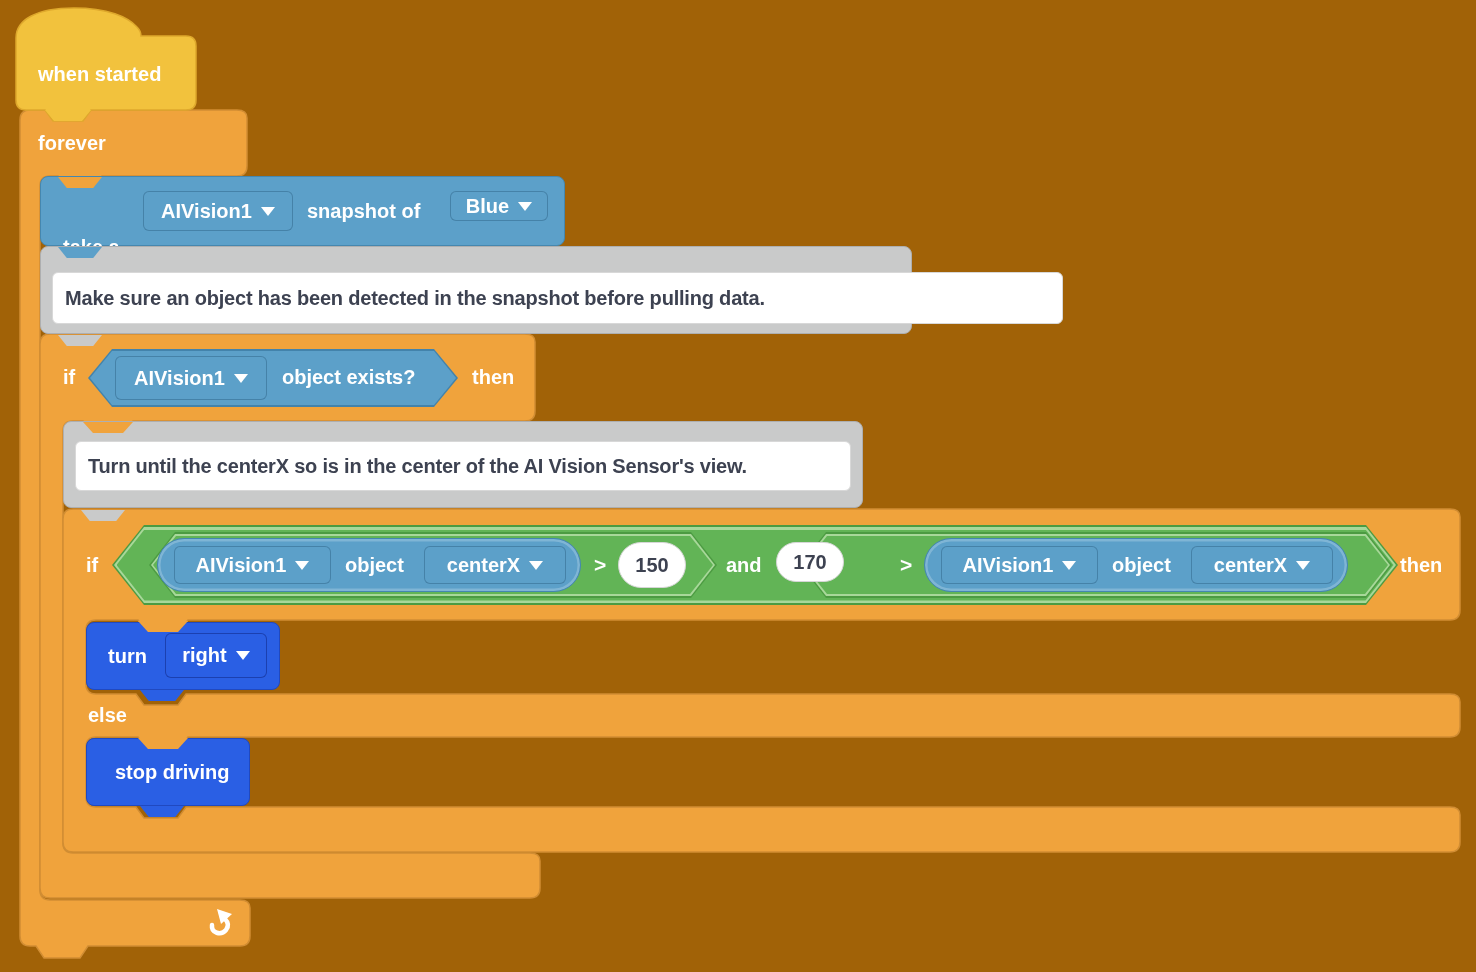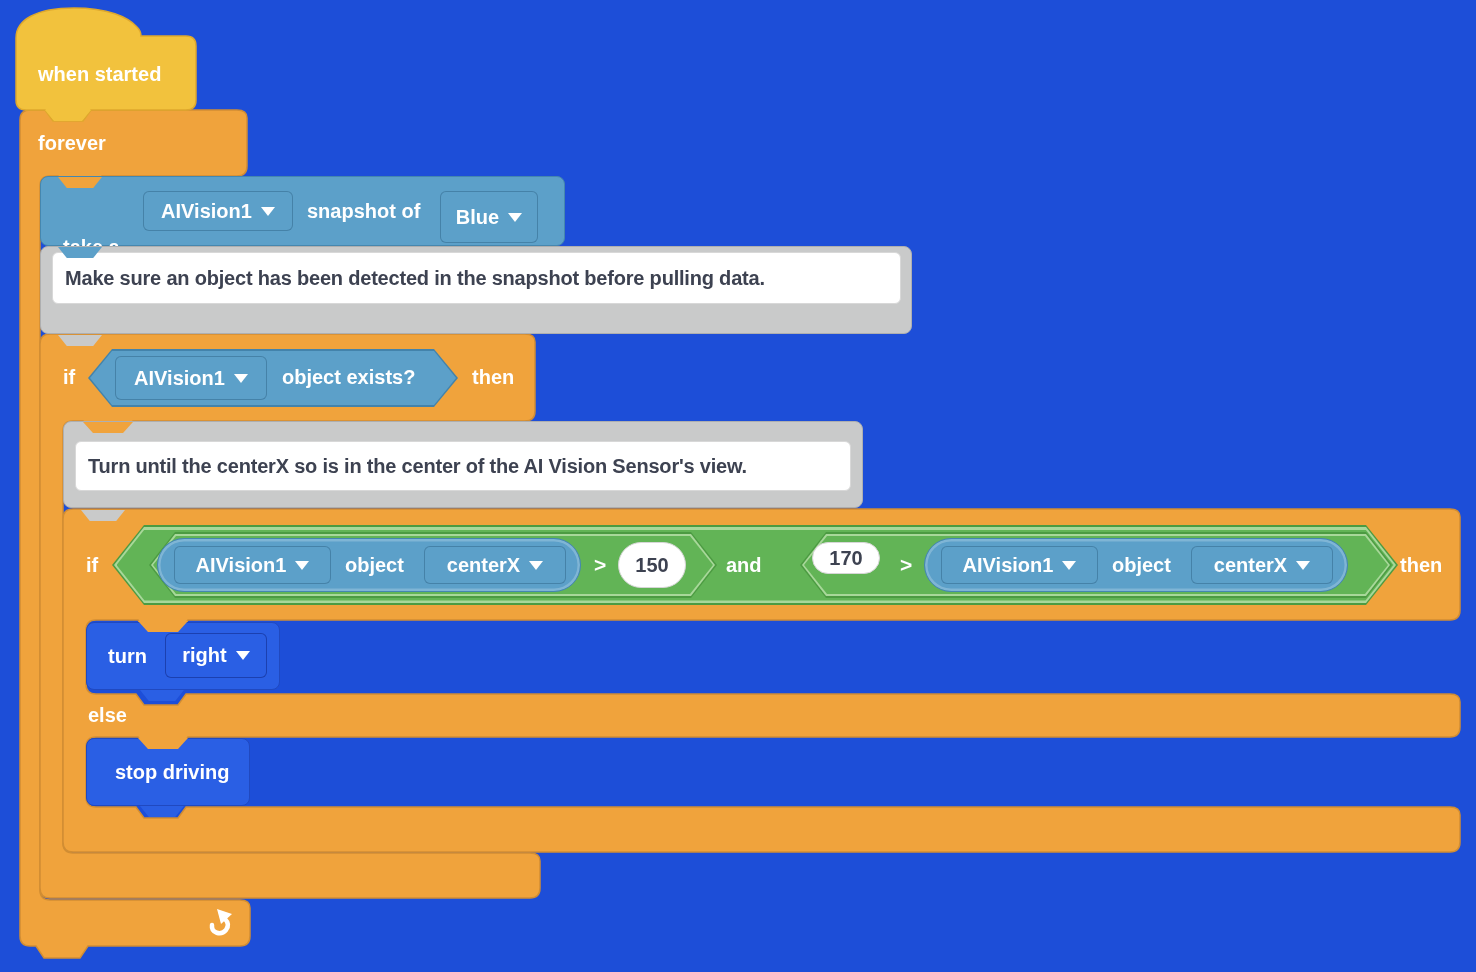--- a/index.html
+++ b/index.html
@@ -1,16 +1,16 @@
 <!DOCTYPE html>
 <html><head>
 <meta charset="utf-8">
 <style>
   html,body{margin:0;padding:0;background:#fff;}
-  #canvas{position:relative;width:1476px;height:972px;background:#1d4ed8;overflow:hidden;
+  #canvas{position:relative;width:1476px;height:972px;background:#a16207;overflow:hidden;
           font-family:"Liberation Sans",sans-serif;font-weight:700;}
   .abs{position:absolute;}
   svg.bgshapes{position:absolute;left:0;top:0;}
   .blk-label{position:absolute;color:#fff;font-size:20px;font-weight:700;
              display:flex;align-items:center;white-space:nowrap;height:32px;}
   
   .stackblk{position:absolute;border-radius:8px;box-sizing:border-box;}
   .blue-blk{background:#5ca0c9;border:1.5px solid #4587af;}
   .royal-blk{background:#2a5fe4;border:1.5px solid #2049c0;}
   .gray-blk{background:#c9caca;border:1.5px solid #aeafb0;}
@@ -74,27 +74,27 @@
   <div class="blk-label" style="left:38px;top:58px;">when started</div>
   <div class="blk-label" style="left:38px;top:127px;">forever</div>
 
   <div class="stackblk blue-blk" style="left:40px;top:176px;width:525px;height:70px;"></div>
   <div class="blk-label" style="left:63px;top:195px;margin-top:36px;">take a</div>
   <div class="dd dd-blue" style="left:143px;top:191px;width:150px;height:40px;">
     <span>AIVision1</span>
     <span class="dd-caret"></span>
   </div>
   <div class="blk-label" style="left:307px;top:195px;">snapshot of</div>
-  <div class="dd dd-blue" style="left:440px;top:191px;width:98px;height:52px;text-align:center;">
+  <div class="dd dd-blue" style="left:450px;top:191px;width:98px;height:30px;text-align:center;">
     <span>Blue</span>
     <span class="dd-caret"></span>
   </div>
 
   <div class="stackblk gray-blk" style="left:40px;top:246px;width:872px;height:88px;"></div>
-  <div class="comment-body" style="left:52px;top:252px;width:849px;height:52px;">Make sure an object has been detected in the snapshot before pulling data.</div>
+  <div class="comment-body" style="left:52px;top:272px;width:1011px;height:52px;">Make sure an object has been detected in the snapshot before pulling data.</div>
 
   <div class="blk-label" style="left:63px;top:361px;">if</div>
   <div class="hex" style="left:88px;top:349px;width:370px;height:58px;">
     <div style="inset:0;background:#4383ab;clip-path:polygon(0 50%,24px 0,calc(100% - 24px) 0,100% 50%,calc(100% - 24px) 100%,24px 100%);"></div>
     <div style="inset:2px;background:#5ca0c9;clip-path:polygon(0 50%,22px 0,calc(100% - 22px) 0,100% 50%,calc(100% - 22px) 100%,22px 100%);"></div>
   </div>
   <div class="dd dd-blue" style="left:115px;top:356px;width:152px;height:44px;">
     <span>AIVision1</span>
     <span class="dd-caret"></span>
   </div>
@@ -130,21 +130,21 @@
   <div class="blk-label opsym" style="left:594px;top:549px;">&gt;</div>
   <div class="oval" style="left:618px;top:542px;width:68px;height:46px;">150</div>
 
   <div class="blk-label" style="left:726px;top:549px;">and</div>
 
   <div class="hex" style="left:800px;top:532px;width:592px;height:66px;">
     <div style="inset:0;background:#4c9b42;clip-path:polygon(0 50%,26px 0,calc(100% - 26px) 0,100% 50%,calc(100% - 26px) 100%,26px 100%);"></div>
     <div style="inset:2px;background:#a8d89a;clip-path:polygon(0 50%,24px 0,calc(100% - 24px) 0,100% 50%,calc(100% - 24px) 100%,24px 100%);"></div>
     <div style="inset:4px;background:#62b456;clip-path:polygon(0 50%,23px 0,calc(100% - 23px) 0,100% 50%,calc(100% - 23px) 100%,23px 100%);"></div>
   </div>
-  <div class="oval" style="left:812px;top:542px;width:68px;height:32px;">170</div>
+  <div class="oval" style="left:776px;top:542px;width:68px;height:40px;">170</div>
   <div class="blk-label opsym" style="left:900px;top:549px;">&gt;</div>
   <div class="pill" style="left:924px;top:538px;width:424px;height:54px;"></div>
   <div class="dd dd-blue" style="left:941px;top:546px;width:157px;height:38px;">
     <span>AIVision1</span>
     <span class="dd-caret"></span>
   </div>
   <div class="blk-label" style="left:1112px;top:549px;">object</div>
   <div class="dd dd-blue" style="left:1191px;top:546px;width:142px;height:38px;">
     <span>centerX</span>
     <span class="dd-caret"></span>

